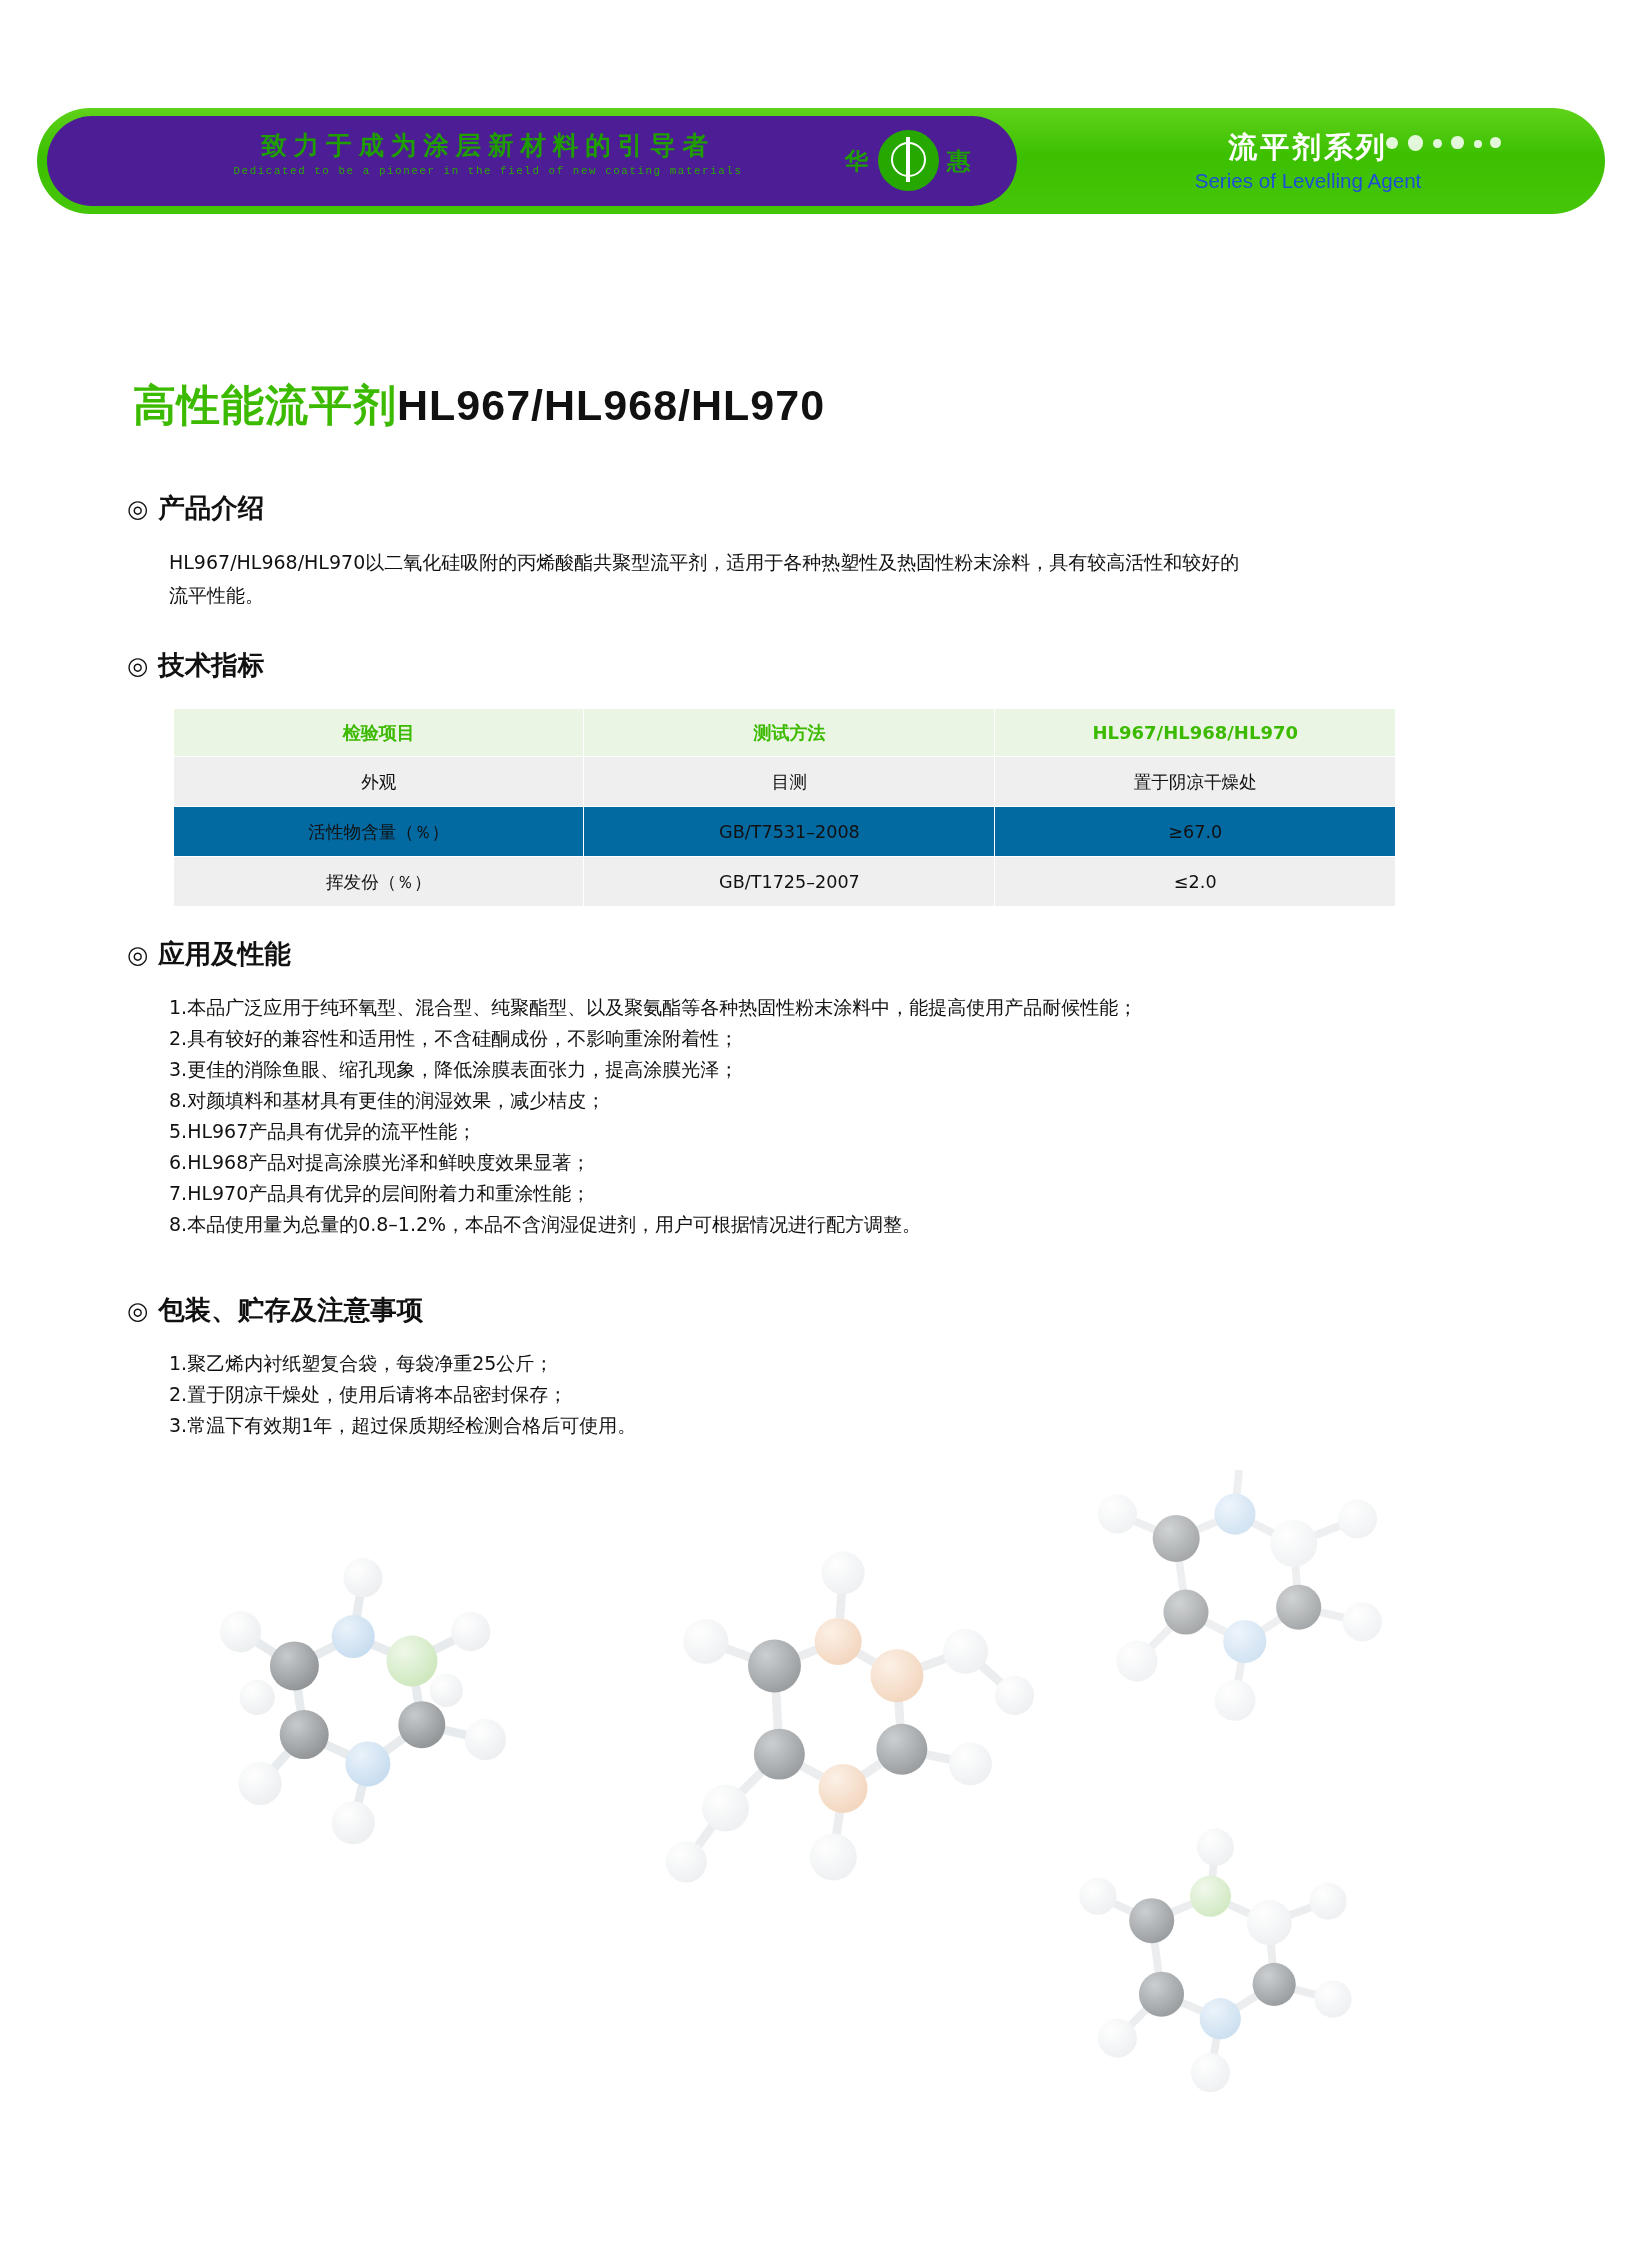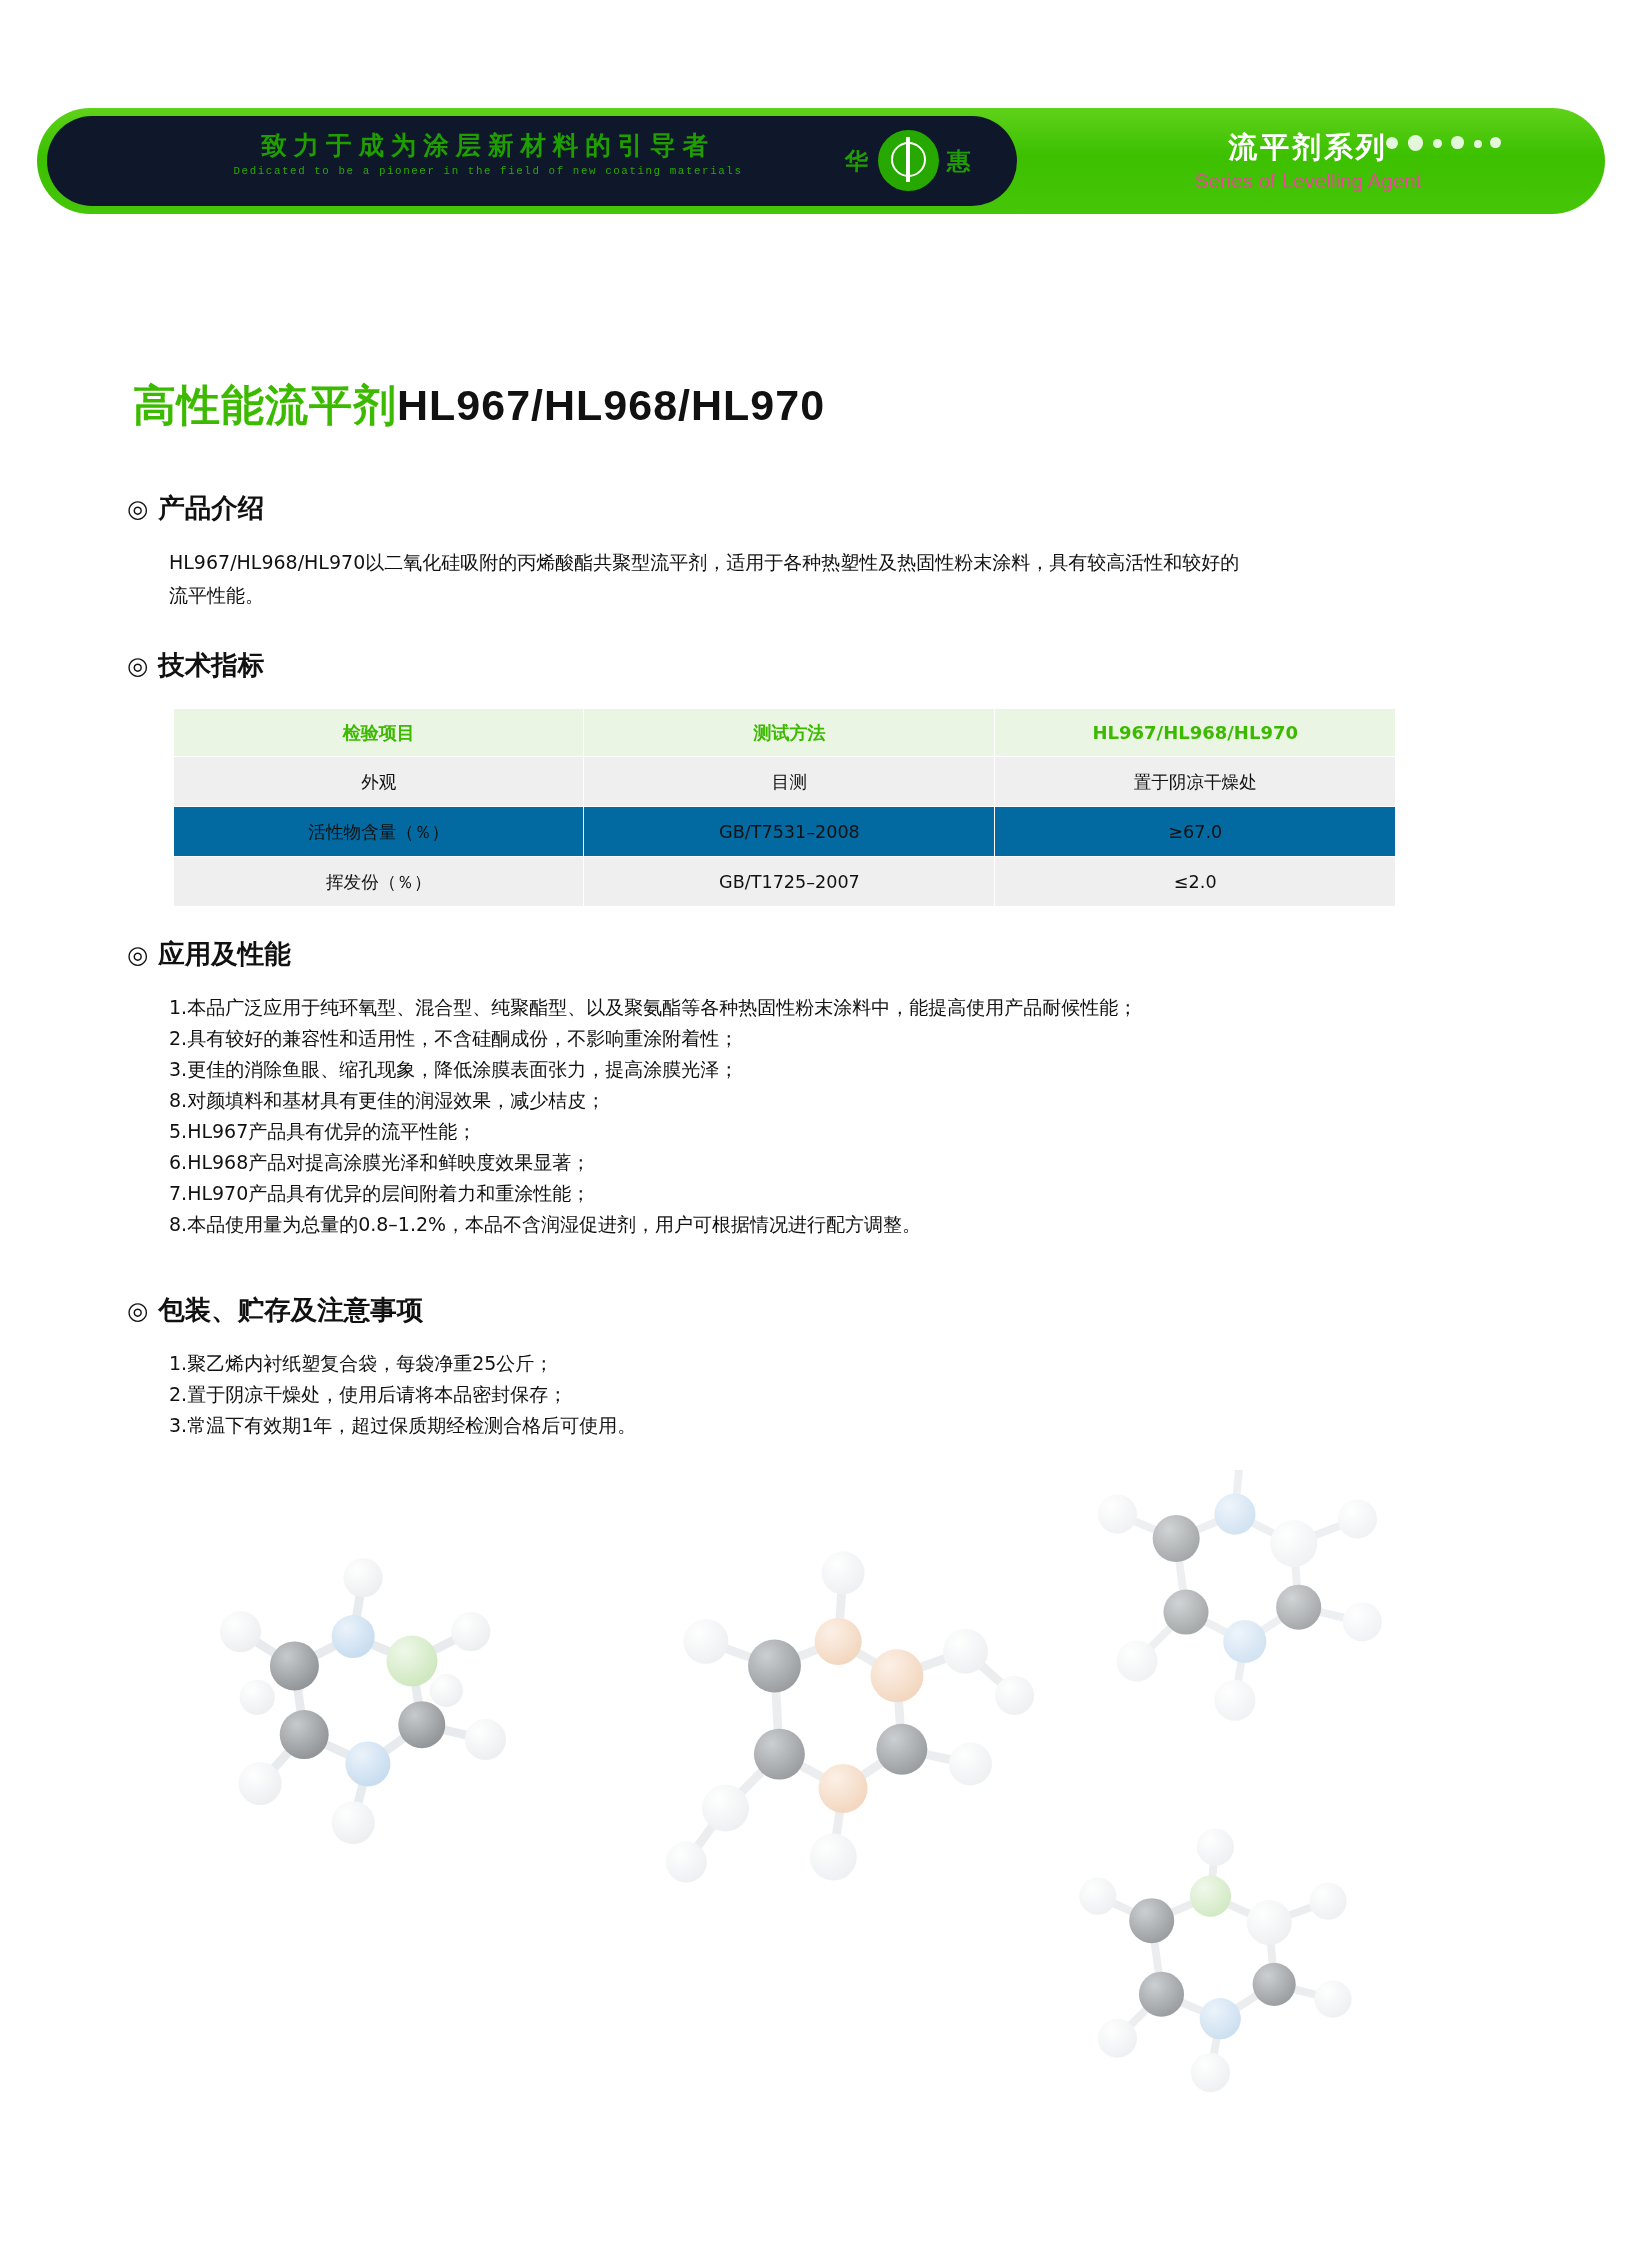--- a/index.html
+++ b/index.html
@@ -32,21 +32,21 @@
     height: 106px;
     background: linear-gradient(180deg, #5fd21a 0%, #3cc000 45%, #46c608 100%);
     border-radius: 53px;
   }
   .header-inner-left {
     position: absolute;
     left: 47px;
     top: 7.8px;
     width: 970px;
     height: 90px;
-    background: #0f172a;
+    background: #4c1d95;
     border-radius: 45px;
   }
   .header-slogan {
     position: absolute;
     left: 0;
     top: 11.8px;
     width: 882px;
     text-align: center;
     font-family: "Liberation Serif", serif;
     font-size: 25.5px;
@@ -138,21 +138,21 @@
     letter-spacing: 2.9px;
     font-family: "DejaVu Sans", sans-serif;
   }
   .header-series-en {
     position: absolute;
     left: 0;
     top: 61px;
     width: 490px;
     text-align: center;
     font-size: 20.6px;
-    color: #ec4899;
+    color: #1d4ed8;
     font-family: "Liberation Sans", sans-serif;
   }
   .dots {
     position: absolute;
     top: 27.4px;
     left: 323px;
     width: 127px;
     height: 15.7px;
   }
   .dots i {

